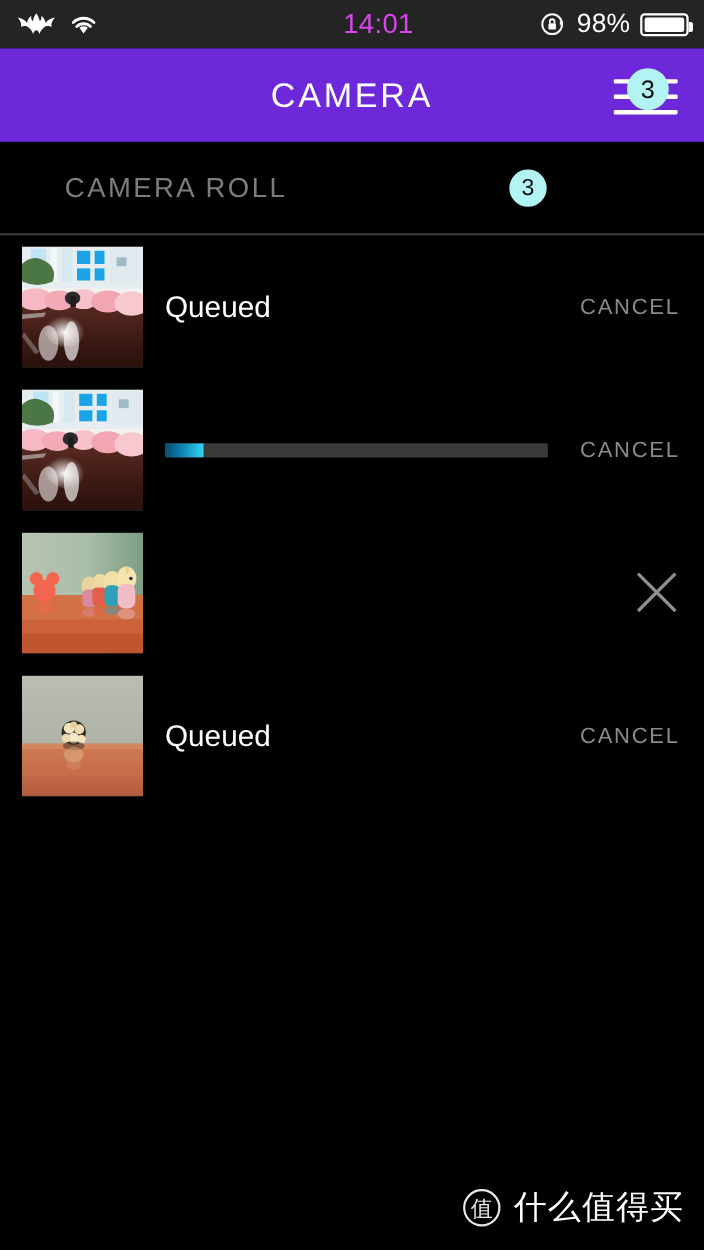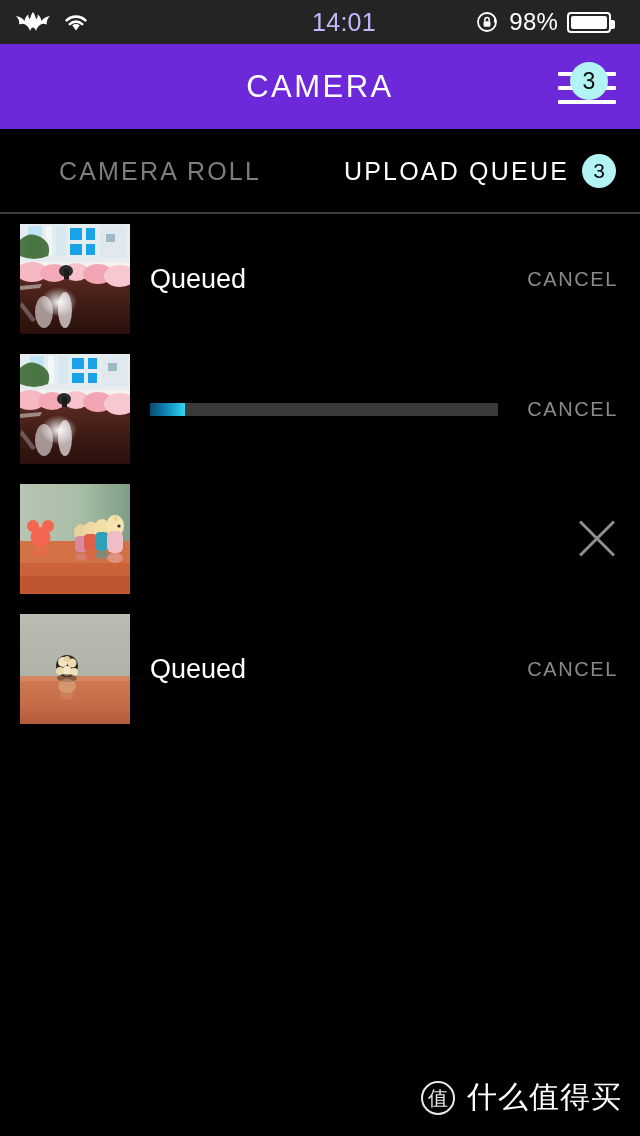--- a/index.html
+++ b/index.html
@@ -14,22 +14,22 @@
 
   
   .statusbar {
     position:absolute; top:0; left:0; width:640px; height:44px;
     background:#242424; color:#fff;
     display:flex; align-items:center;
   }
   .sb-left { position:absolute; left:16px; top:0; height:44px; display:flex; align-items:center; gap:12px; }
   .sb-center { position:absolute; left:0; width:640px; text-align:center; top:0; height:44px;
                display:flex; align-items:center; justify-content:center; }
-  .sb-time { font-size:25px; font-weight:400; letter-spacing:0.3px; color:#c4b5fd;margin-left:48px; }
-  .sb-right { position:absolute; right:29px; top:0; height:44px; display:flex; align-items:center; gap:9px;justify-content:center; }
+  .sb-time { font-size:25px; font-weight:400; letter-spacing:0.3px; color:#d946ef;margin-left:48px; }
+  .sb-right { position:absolute; right:14px; top:0; height:44px; display:flex; align-items:center; gap:9px;justify-content:center; }
   .sb-pct { font-size:24px; color:#fff; letter-spacing:0.2px; }
 
   .bat { width:44px; height:21px; border:2px solid #fff; border-radius:4px; position:relative; }
   .bat::after { content:""; position:absolute; right:-6px; top:6px; width:4px; height:9px;
                 background:#fff; border-radius:0 2px 2px 0; }
   .bat-fill { position:absolute; left:2px; top:2px; bottom:2px; width:calc(100% - 4px); background:#fff; border-radius:2px; }
 
   
   .navbar {
     position:absolute; top:44px; left:0; width:640px; height:85px;
@@ -171,21 +171,20 @@
       <span class="bar b3"></span>
       <span class="nav-badge">3</span>
     </div>
   </div>
 
   <div class="tabs">
     <div class="tab tab-inactive">
       <span class="tab-label">CAMERA ROLL</span>
     </div>
     <div class="tab tab-active">
-      <span class="tab-label">UPLOAD QUEUE</span>
       <span class="tab-badge">3</span>
     </div>
   </div>
   <div class="divider"></div>
 
   <div class="list">
 
     <div class="row">
       <div class="thumb">
         <svg viewBox="0 0 110 110" preserveAspectRatio="none">

